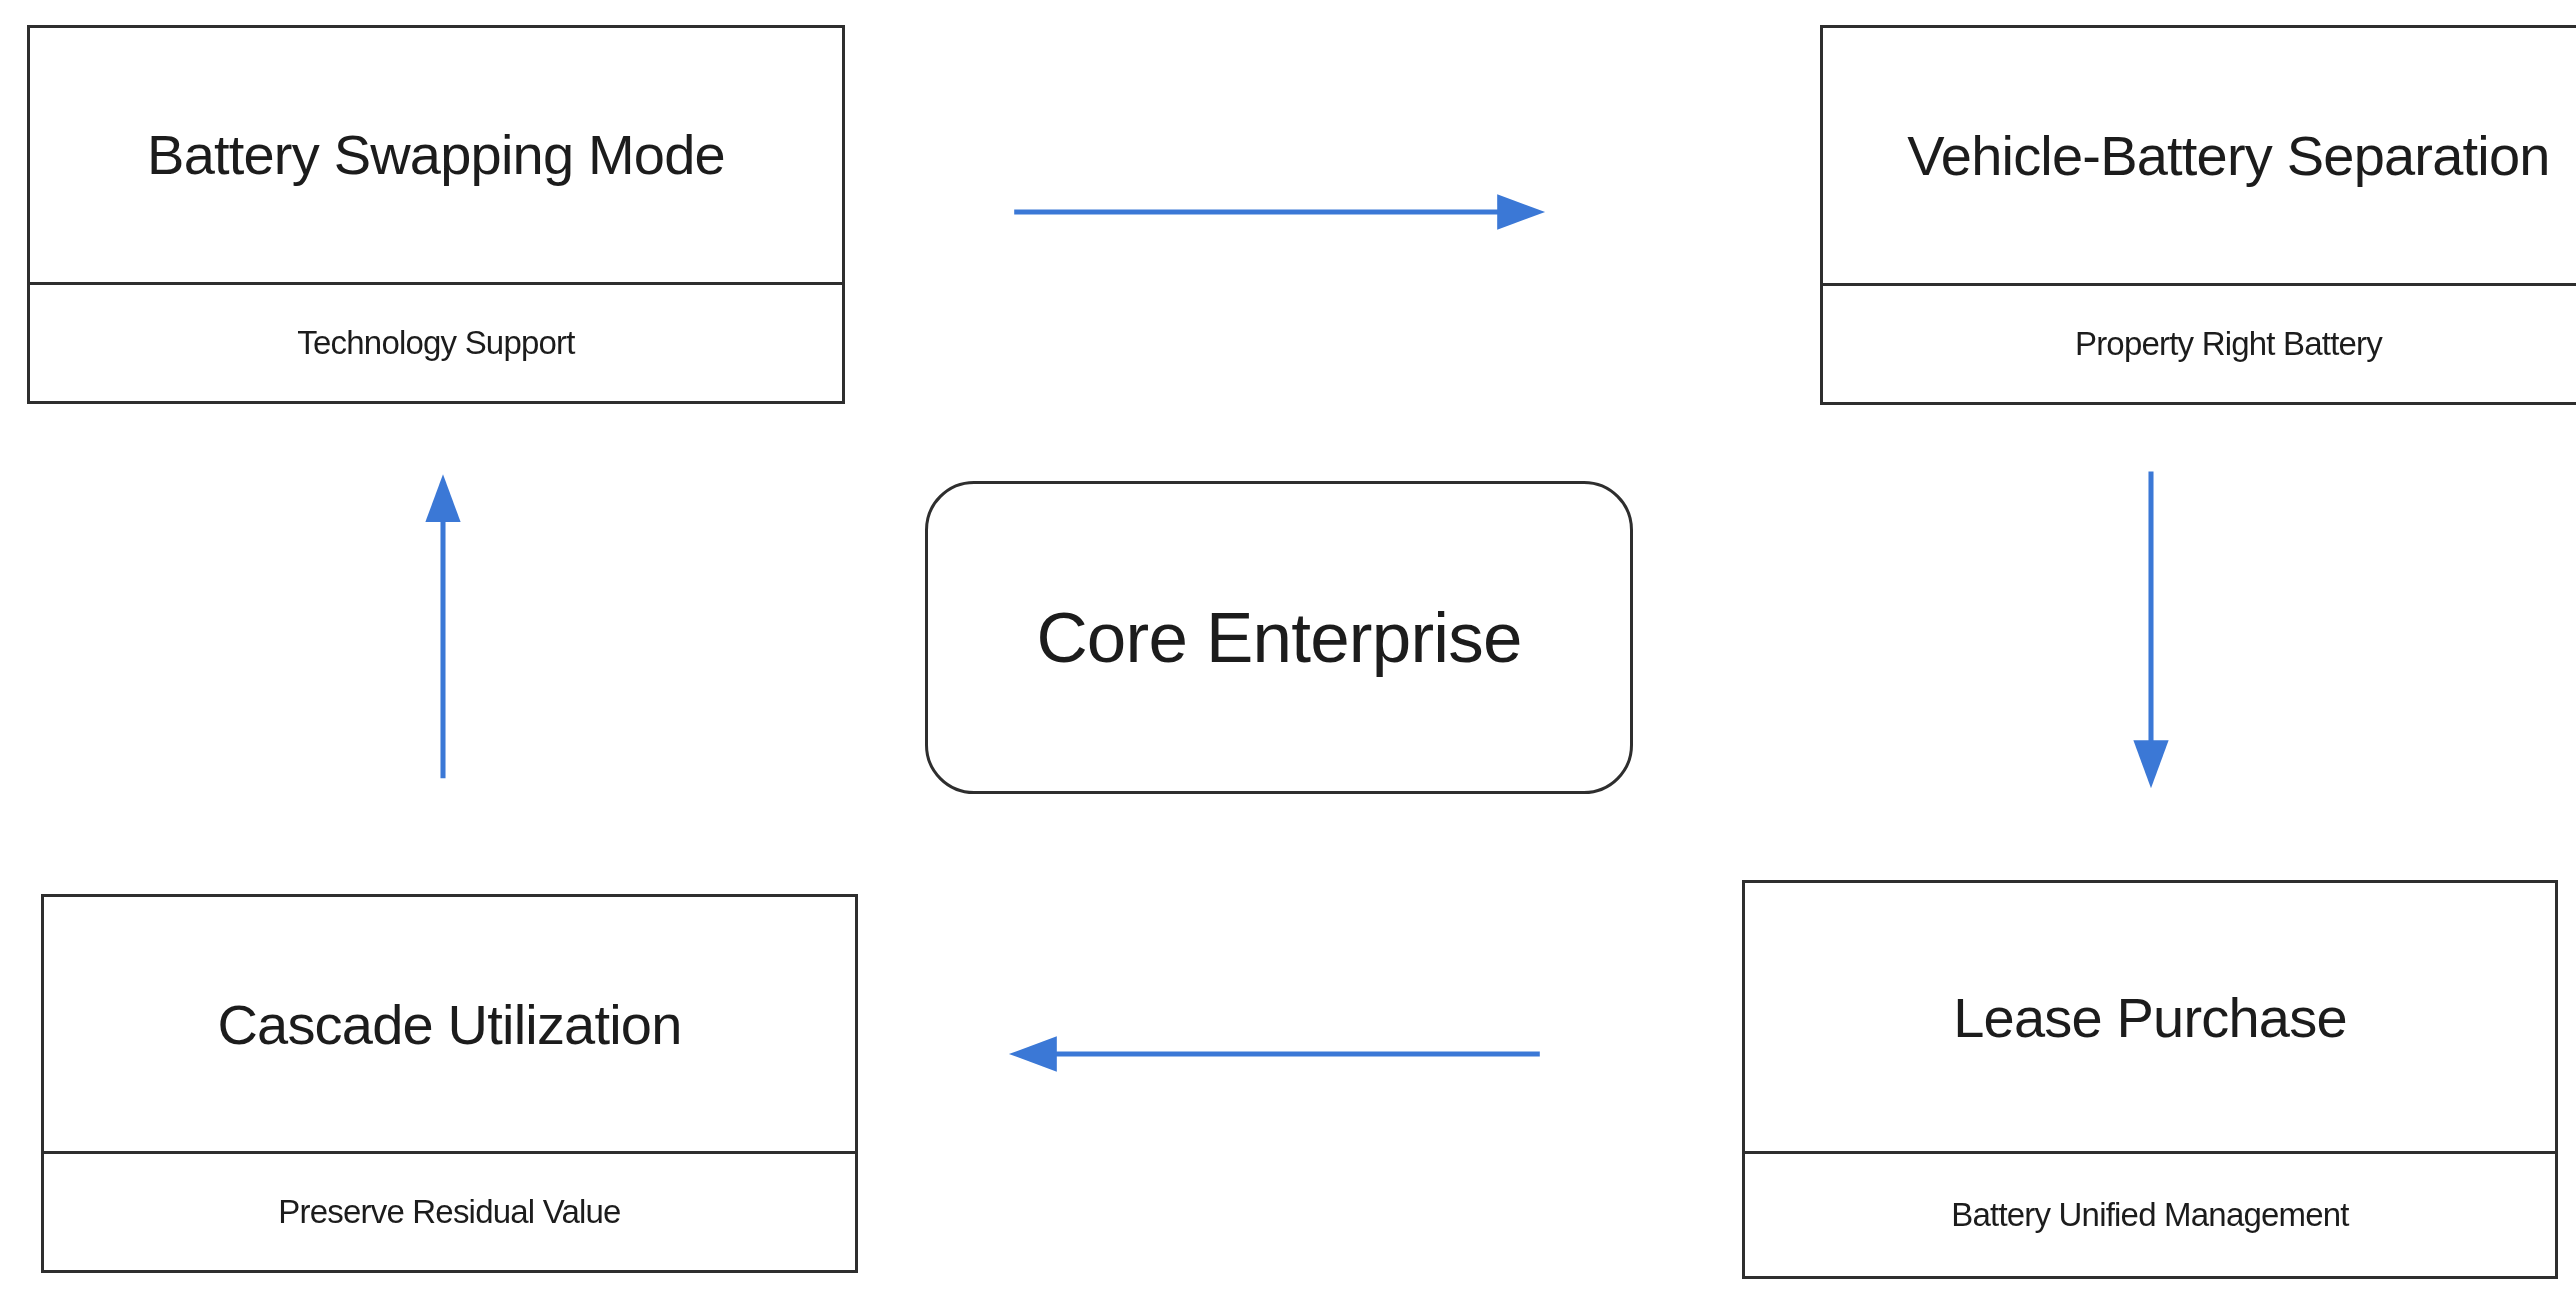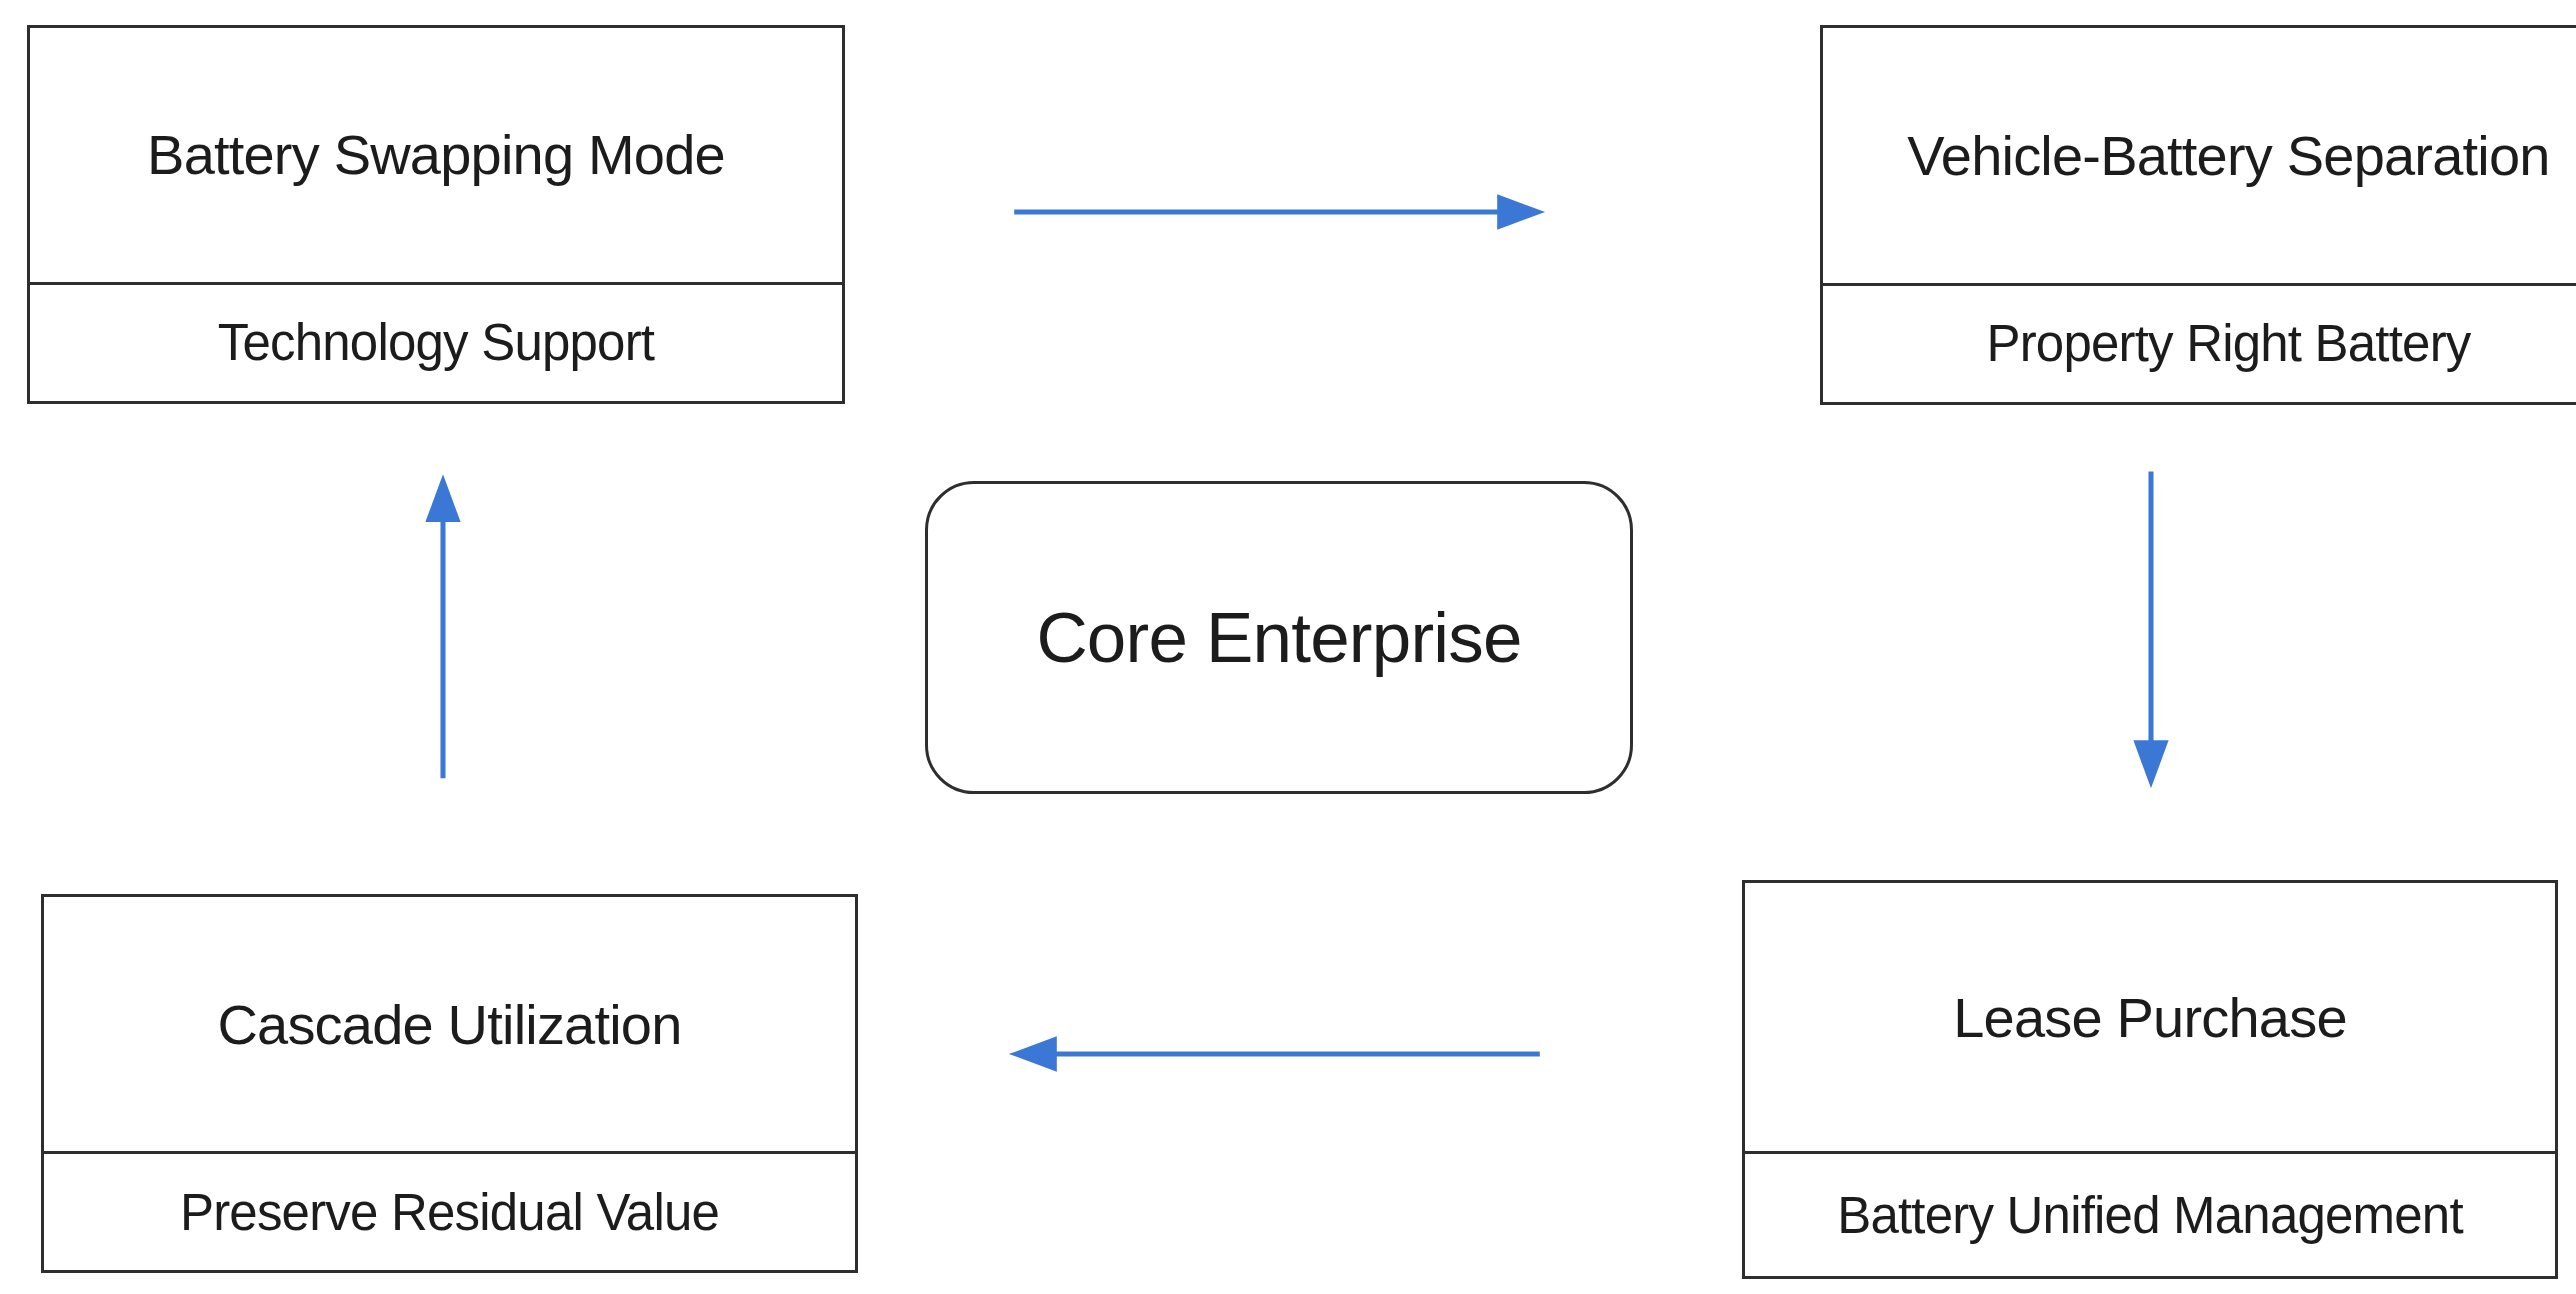--- a/index.html
+++ b/index.html
@@ -35,21 +35,21 @@
     border-bottom: 3.4px solid var(--border);
     font-size: 56px;
     letter-spacing: -0.8px;
     white-space: nowrap;
   }
   .node-subtitle {
     flex-basis: 31%;
     display: flex;
     align-items: center;
     justify-content: center;
-    font-size: 51px;
+    font-size: 33px;
     letter-spacing: -0.8px;
     white-space: nowrap;
   }
 
   .pos-tl { left: 27px;   top: 24.6px;   width: 818px; height: 379px; }
   .pos-tr { left: 1820px; top: 24.6px;   width: 817px; height: 380px; }
   .pos-bl { left: 41px;   top: 894px; width: 817px; height: 379px; }
   .pos-br { left: 1742px; top: 880px; width: 816px; height: 399px; }
 
   .center-box {

